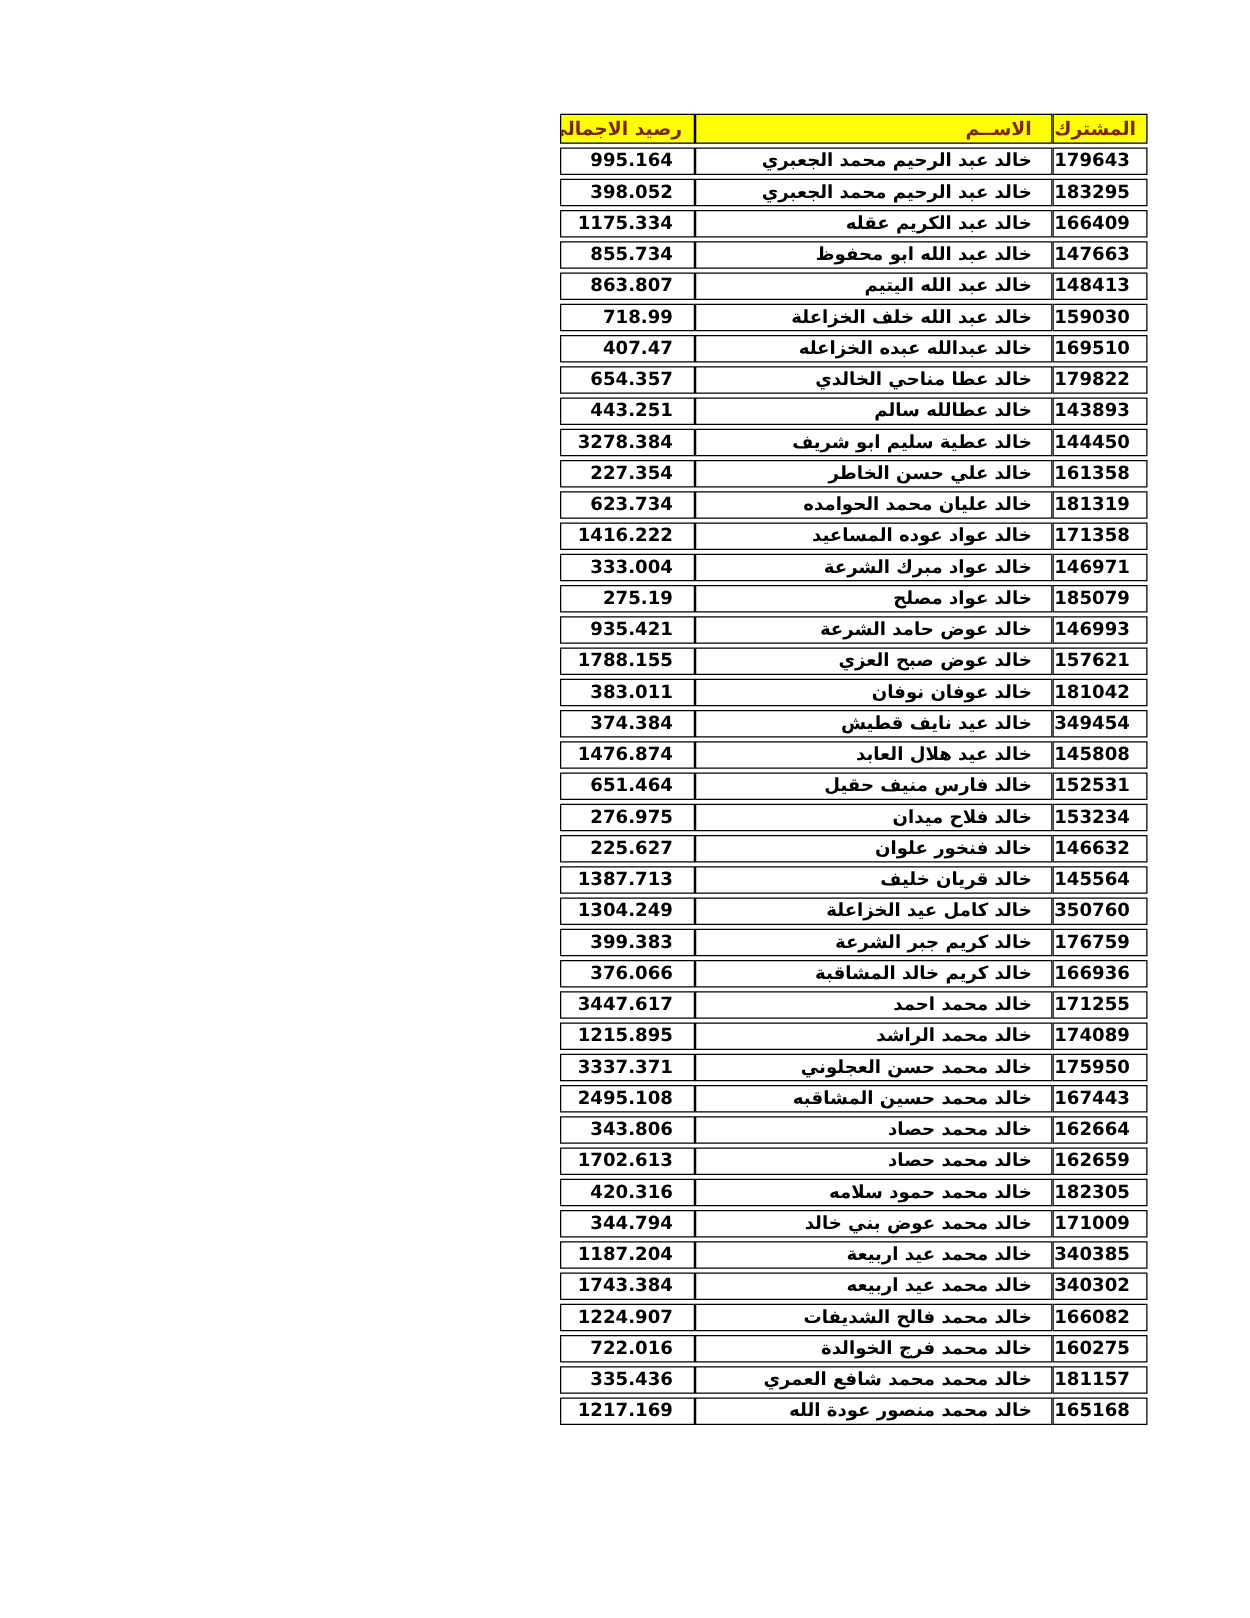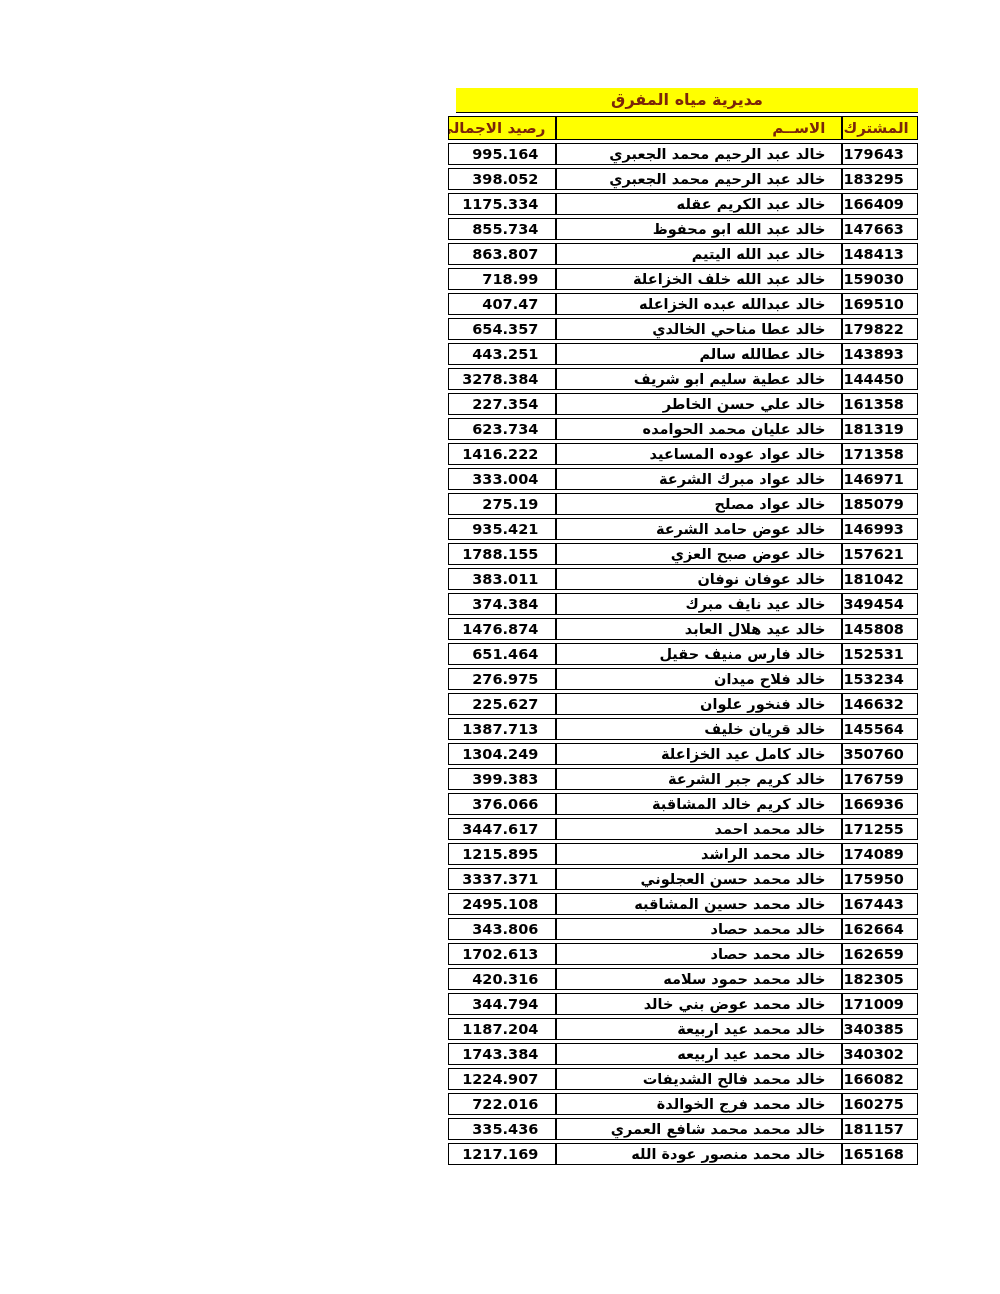--- a/index.html
+++ b/index.html
@@ -57,21 +57,20 @@
   .a-sub  { text-align: left; }
   .a-name { text-align: right; padding-right: 16px; }
   th.a-name { padding-right: 16px; }
   .a-bal  { text-align: right; padding-right: 17px; }
   th.a-bal { padding-right: 10px; }
 </style>
 </head>
 <body>
 
 <div class="table-wrap">
-  <div class="title-bar">مديرية مياه المفرق</div>
 
   <table class="subs">
     <colgroup>
       <col class="c-sub">
       <col class="c-name">
       <col class="c-bal">
     </colgroup>
     <thead>
       <tr>
         <th class="a-sub">المشترك</th>
@@ -183,21 +182,21 @@
   </tr>
 
   <tr>
     <td class="a-sub">181042</td>
     <td class="a-name">خالد عوفان نوفان</td>
     <td class="a-bal">383.011</td>
   </tr>
 
   <tr>
     <td class="a-sub">349454</td>
-    <td class="a-name">خالد عيد نايف مبرك</td>
+    <td class="a-name">خالد عيد نايف قطيش</td>
     <td class="a-bal">374.384</td>
   </tr>
 
   <tr>
     <td class="a-sub">145808</td>
     <td class="a-name">خالد عيد هلال العابد</td>
     <td class="a-bal">1476.874</td>
   </tr>
 
   <tr>

